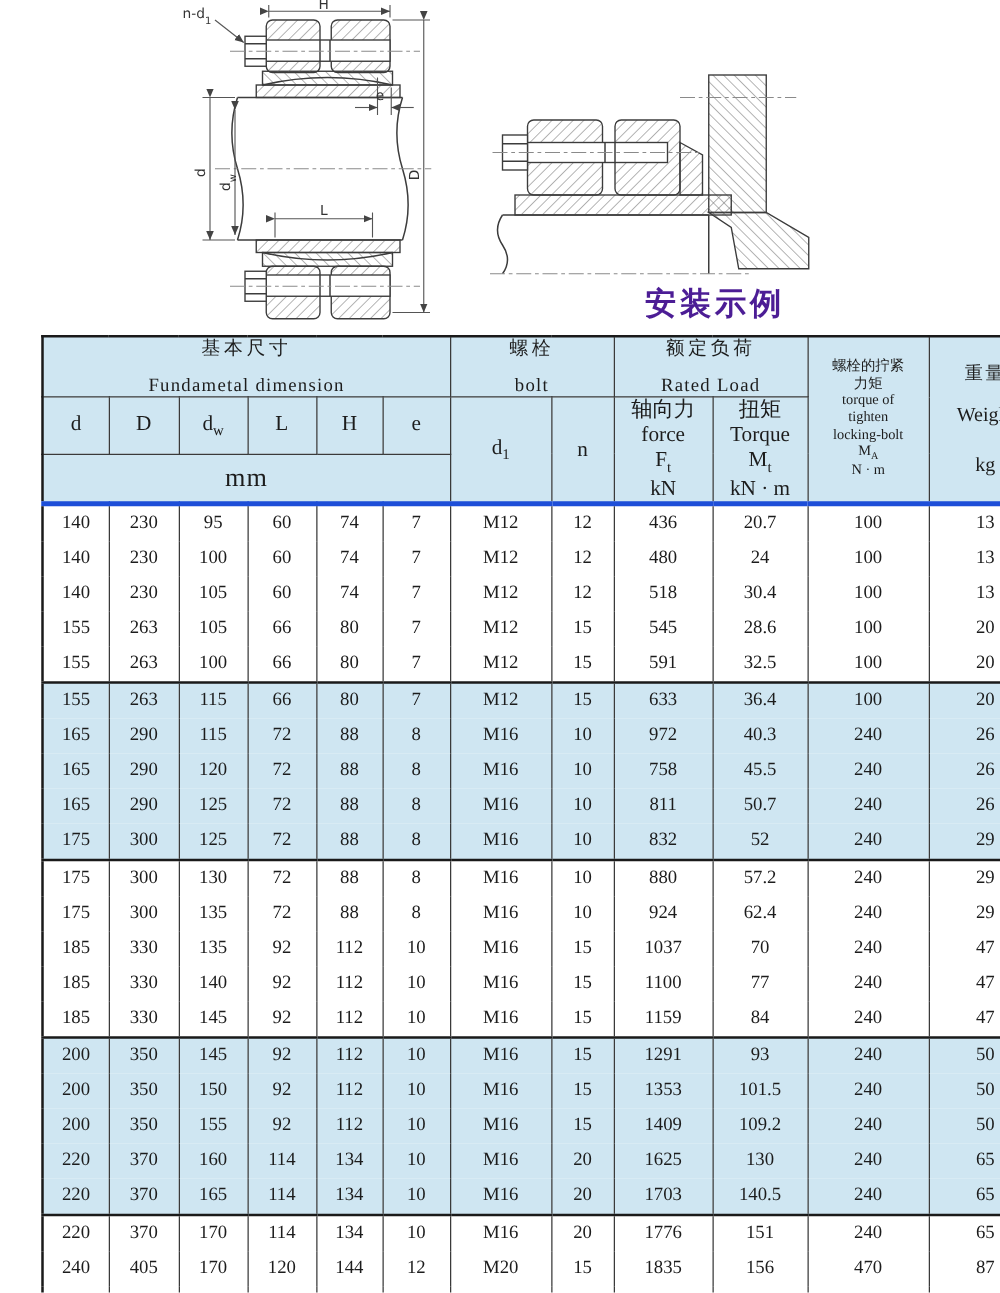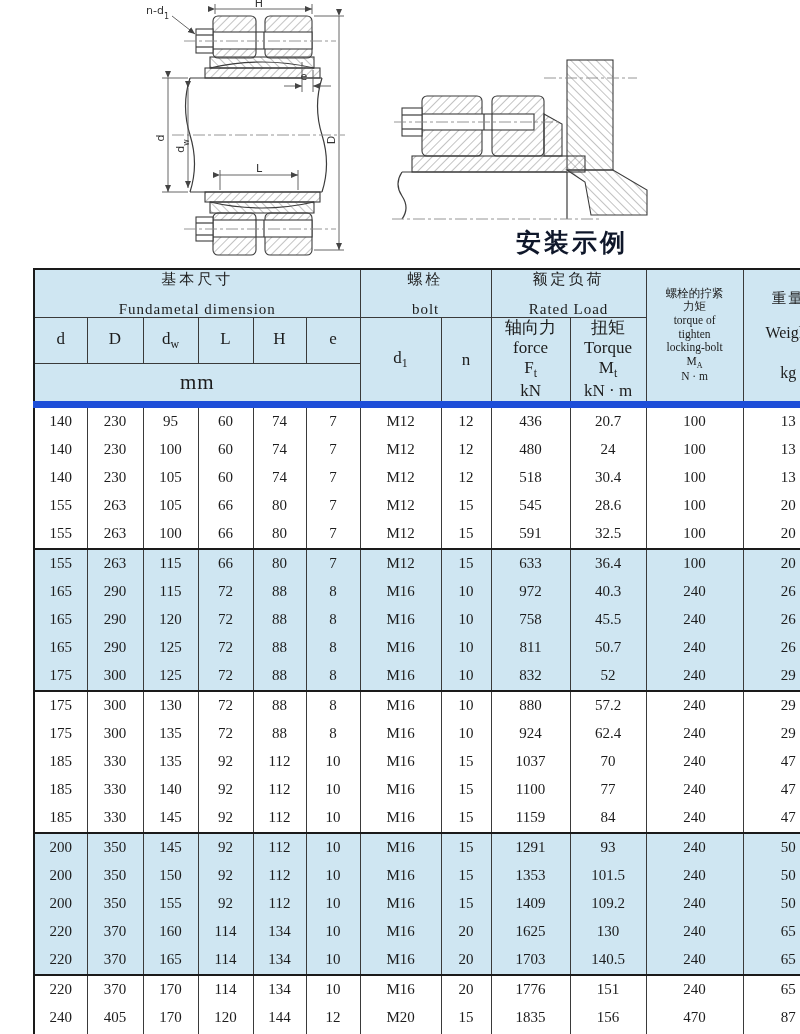--- a/index.html
+++ b/index.html
@@ -4,21 +4,21 @@
 <style>
   html,body{margin:0;padding:0;background:#fff;}
   body{width:800px;height:1034px;position:relative;overflow:hidden;
        font-family:"Liberation Serif",serif;color:#1c1c1c;}
 
   
   .drawings{position:absolute;left:0;top:0;width:800px;height:268px;background:#fff;}
   .svg-left{position:absolute;left:50px;top:0;}
   .svg-right{position:absolute;left:392px;top:52px;}
   .caption{position:absolute;left:462px;top:226px;width:220px;text-align:center;
-           font-size:25px;font-weight:bold;color:#0f172a;letter-spacing:3px;
+           font-size:25px;font-weight:bold;color:#4c1d95;letter-spacing:3px;
            font-family:"Liberation Serif",serif;}
 
   
   .tbl-wrap{position:absolute;left:0;top:268px;width:800px;height:766px;padding-left:33px;}
   table{width:800px;height:766px;border-collapse:collapse;table-layout:fixed;
         border:2px solid #1a1a1a;}
   th,td{border-left:1px solid #3a3a3a;border-right:1px solid #3a3a3a;
         text-align:center;vertical-align:middle;padding:0;font-weight:normal;}
   thead th{background:#cfe6f2;border-top:1px solid #3a3a3a;border-bottom:1px solid #3a3a3a;}
   tr.hA{height:42px;}
@@ -28,21 +28,21 @@
   tr.hA th .en{font-size:15px;letter-spacing:1px;line-height:1.1;margin-top:12px;}
   tr.hB th{font-size:17px;}
   tr.hC th{font-size:21px;letter-spacing:1px;}
   .sub{font-size:70%;vertical-align:sub;}
   .small-cell{font-size:12.5px;line-height:1.18;}
   .locking-cell{font-size:11.5px;line-height:1.18;border-bottom:2px solid #1a1a1a;}
   .weight-cell{font-size:15px;border-bottom:2px solid #1a1a1a;}
   .weight-cell .w-zh{font-size:14.5px;letter-spacing:2px;margin-bottom:16px;}
   .weight-cell .w-en{font-size:16px;margin-bottom:22px;}
   .weight-cell .w-unit{font-size:16px;}
-  thead tr.hC th, thead th[rowspan]{border-bottom:7px solid #1d4ed8;font-family:Liberation Serif, serif;}
+  thead tr.hC th, thead th[rowspan]{border-bottom:4px solid #1d4ed8;font-family:Liberation Serif, serif;}
   tbody td{font-size:15px;border-top:none;border-bottom:none;height:28px;}
   tbody tr.band td{background:#cfe6f2;}
   tbody tr.gs td{border-top:2px solid #1a1a1a;}
 
   svg text{font-family:"DejaVu Sans",sans-serif;font-size:11px;fill:#333;}
   .dimline{stroke:#555;stroke-width:0.9;fill:none;}
   .part{stroke:#3c3c3c;stroke-width:1.1;}
   .edge{stroke:#3c3c3c;stroke-width:1.2;fill:none;}
   .cline{stroke:#8a8a8a;stroke-width:0.9;fill:none;stroke-dasharray:12 3 3 3;}
 </style>

